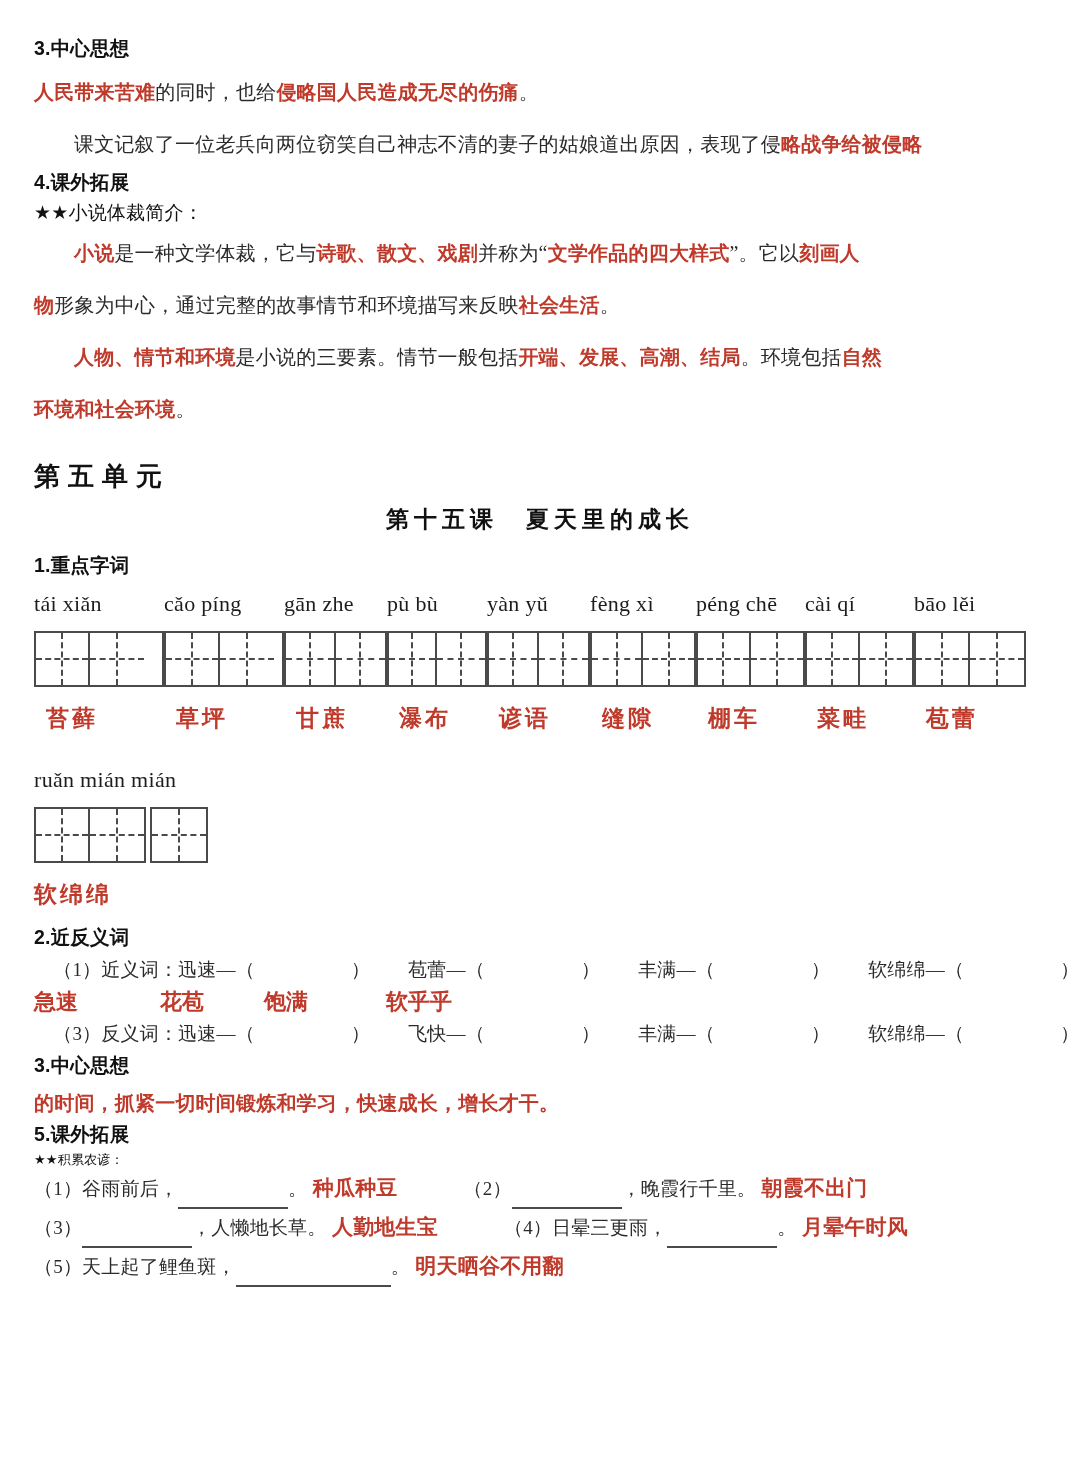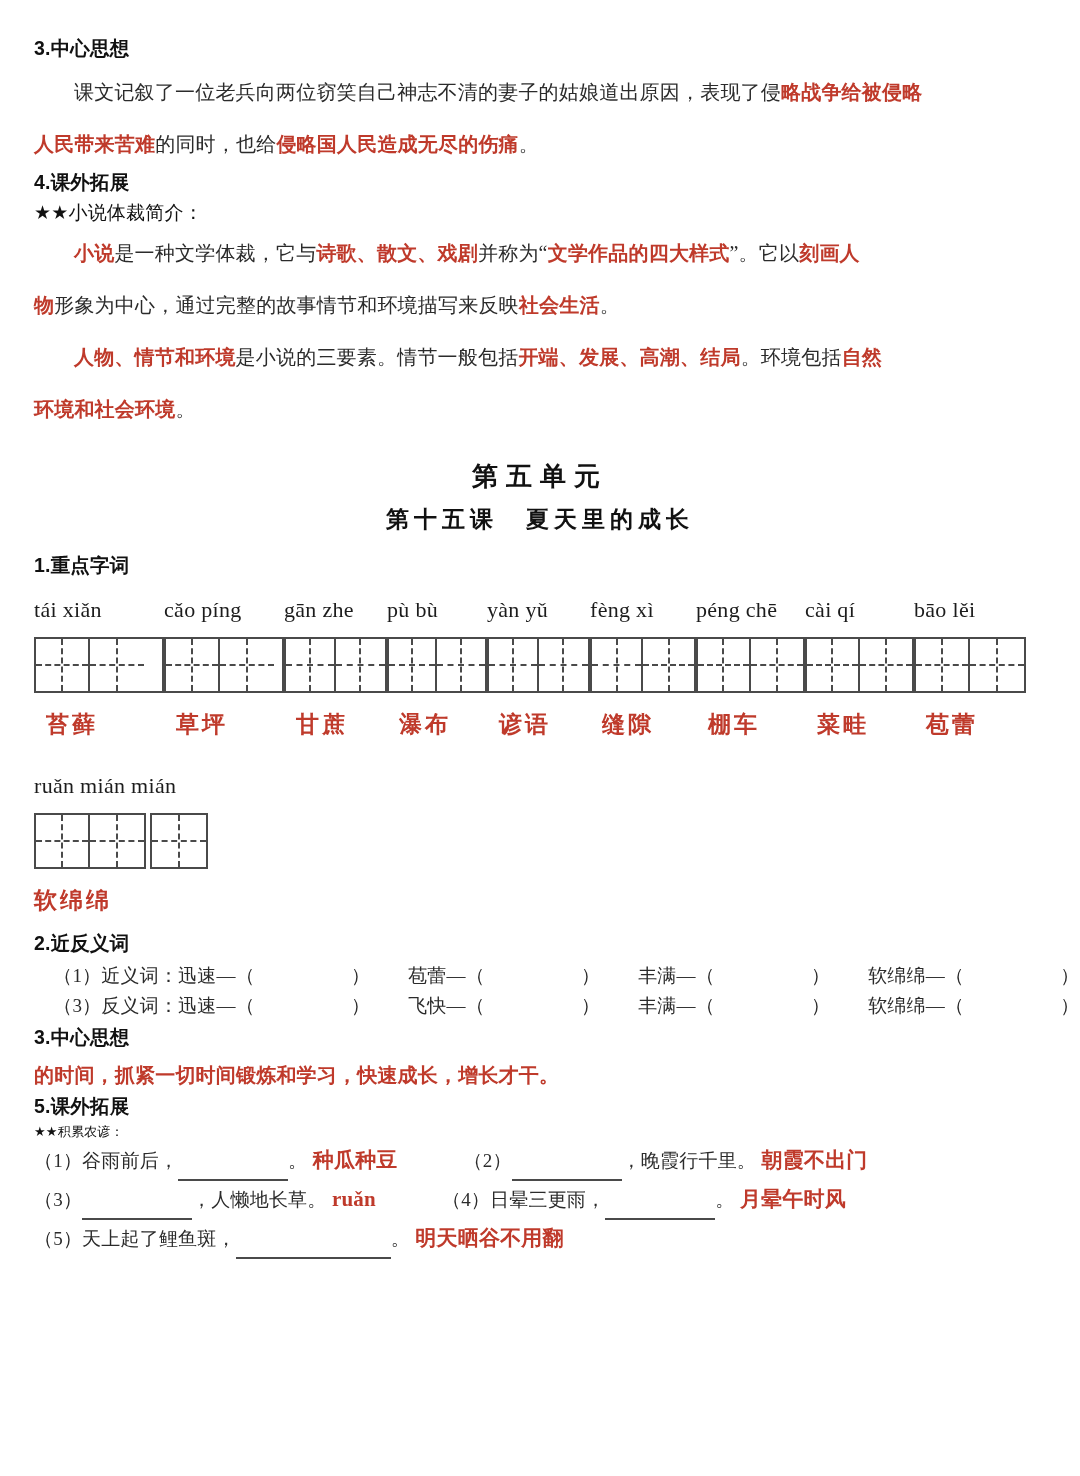--- a/index.html
+++ b/index.html
@@ -39,38 +39,37 @@
   }
   .para.noindent { text-indent: 0; }
   .red {
     color: #bf3a2b;
     font-weight: bold;
     font-family: "Liberation Serif", "DejaVu Serif", serif;
   }
 
   
   .unit-title {
-    text-align: center;
     font-size: 26px;
     font-weight: bold;
     letter-spacing: 8px;
     margin: 24px 0 10px 0;
     color: #111;
   }
   .lesson-title {
     text-align: center;
     font-size: 23px;
     font-weight: bold;
     letter-spacing: 5px;
     margin: 0 0 18px 0;
     color: #111;
   }
 
   
-  .word-block { margin-top: 12px; }
+  .word-block { margin-top: 6px; }
   .pinyin-row {
     display: flex;
     align-items: flex-end;
     font-size: 22px;
     color: #1c1c1c;
     height: 34px;
     letter-spacing: .3px;
   }
   .grid-row {
     display: flex;
@@ -163,22 +162,22 @@
   }
   .spacer-lg { display: inline-block; width: 66px; }
 </style>
 </head>
 <body>
 
 <div class="page">
 
   <div>
     <div class="hd">3.中心思想</div>
+    <p class="para noindent"><span class="red">人民带来苦难</span><span>的同时，也给</span><span class="red">侵略国人民造成无尽的伤痛</span><span>。</span></p>
     <p class="para"><span>课文记叙了一位老兵向两位窃笑自己神志不清的妻子的姑娘道出原因，表现了侵</span><span class="red">略战争给被侵略</span></p>
-    <p class="para noindent"><span class="red">人民带来苦难</span><span>的同时，也给</span><span class="red">侵略国人民造成无尽的伤痛</span><span>。</span></p>
   </div>
 
   <div>
     <div class="hd">4.课外拓展</div>
     <div class="hd" style="font-weight:normal;font-size:19px;margin-bottom:2px;">★★小说体裁简介：</div>
 
     <p class="para"><span class="red">小说</span><span>是一种文学体裁，它与</span><span class="red">诗歌、散文、戏剧</span><span>并称为“</span><span class="red">文学作品的四大样式</span><span>”。它以</span><span class="red">刻画人</span></p>
 
     <p class="para noindent"><span class="red">物</span><span>形象为中心，通过完整的故事情节和环境描写来反映</span><span class="red">社会生活</span><span>。</span></p>
 
@@ -289,31 +288,32 @@
         </div>
       <div class="hanzi-row" id="hanzi-row-2">
           <div class="hanzi">软绵绵</div>
         </div>
     </div>
   </div>
 
   <div style="margin-top:12px;">
     <div class="hd">2.近反义词</div>
     <div class="qline" id="syn-question-line"><span>　（1）近义词：</span><span>迅速—（</span><span style="display: inline-block; width: 96px;"></span><span>）</span><span style="display: inline-block; width: 38px;"></span><span>苞蕾—（</span><span style="display: inline-block; width: 96px;"></span><span>）</span><span style="display: inline-block; width: 38px;"></span><span>丰满—（</span><span style="display: inline-block; width: 96px;"></span><span>）</span><span style="display: inline-block; width: 38px;"></span><span>软绵绵—（</span><span style="display: inline-block; width: 96px;"></span><span>）</span></div>
+    <div class="ansrow" id="syn-answer-line"><span style="width: 126px;">急速</span><span style="width: 104px;">花苞</span><span style="width: 122px;">饱满</span><span style="width: 130px;">软乎乎</span></div>
     <div class="qline" id="ant-question-line"><span>　（3）反义词：</span><span>迅速—（</span><span style="display: inline-block; width: 96px;"></span><span>）</span><span style="display: inline-block; width: 38px;"></span><span>飞快—（</span><span style="display: inline-block; width: 96px;"></span><span>）</span><span style="display: inline-block; width: 38px;"></span><span>丰满—（</span><span style="display: inline-block; width: 96px;"></span><span>）</span><span style="display: inline-block; width: 38px;"></span><span>软绵绵—（</span><span style="display: inline-block; width: 96px;"></span><span>）</span></div>
   </div>
 
   <div style="margin-top:4px;">
     <div class="hd">3.中心思想</div>
     <p class="para noindent" style="line-height:38px;"><span class="red">的时间，抓紧一切时间锻炼和学习，快速成长，增长才干。</span></p>
   </div>
 
   <div>
     <div class="hd">5.课外拓展</div>
     <div class="hd" style="font-weight:normal;font-size:13px;margin-bottom:2px;">★★积累农谚：</div>
     <div id="proverb-lines">
         <div class="prov-line"><span>（1）</span><span>谷雨前后，</span><span class="blank b-sm">&nbsp;</span><span>。</span><span class="ans-inline"> 种瓜种豆</span><span class="spacer-lg"></span><span>（2）</span><span class="blank b-sm">&nbsp;</span><span>，晚霞行千里。</span><span class="ans-inline"> 朝霞不出门</span></div>
-        <div class="prov-line"><span>（3）</span><span class="blank b-sm">&nbsp;</span><span>，人懒地长草。</span><span class="ans-inline"> ruǎn</span><span class="spacer-lg"></span><span>（4）</span><span>日晕三更雨，</span><span class="blank b-sm">&nbsp;</span><span>。</span><span class="ans-inline"> 月晕午时风</span></div>
+        <div class="prov-line"><span>（3）</span><span class="blank b-sm">&nbsp;</span><span>，人懒地长草。</span><span class="ans-inline"> 人勤地生宝</span><span class="spacer-lg"></span><span>（4）</span><span>日晕三更雨，</span><span class="blank b-sm">&nbsp;</span><span>。</span><span class="ans-inline"> 月晕午时风</span></div>
         <div class="prov-line"><span>（5）</span><span>天上起了鲤鱼斑，</span><span class="blank b-lg">&nbsp;</span><span>。</span><span class="ans-inline"> 明天晒谷不用翻</span></div>
       </div>
   </div>
 
 </div>
 
 </body></html>

